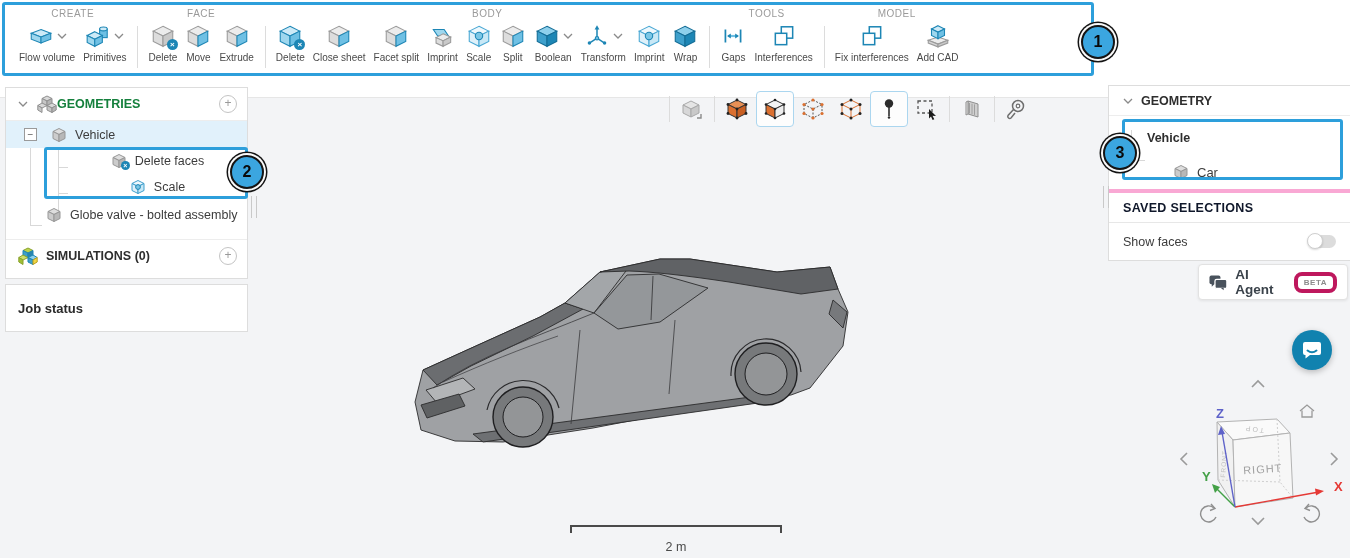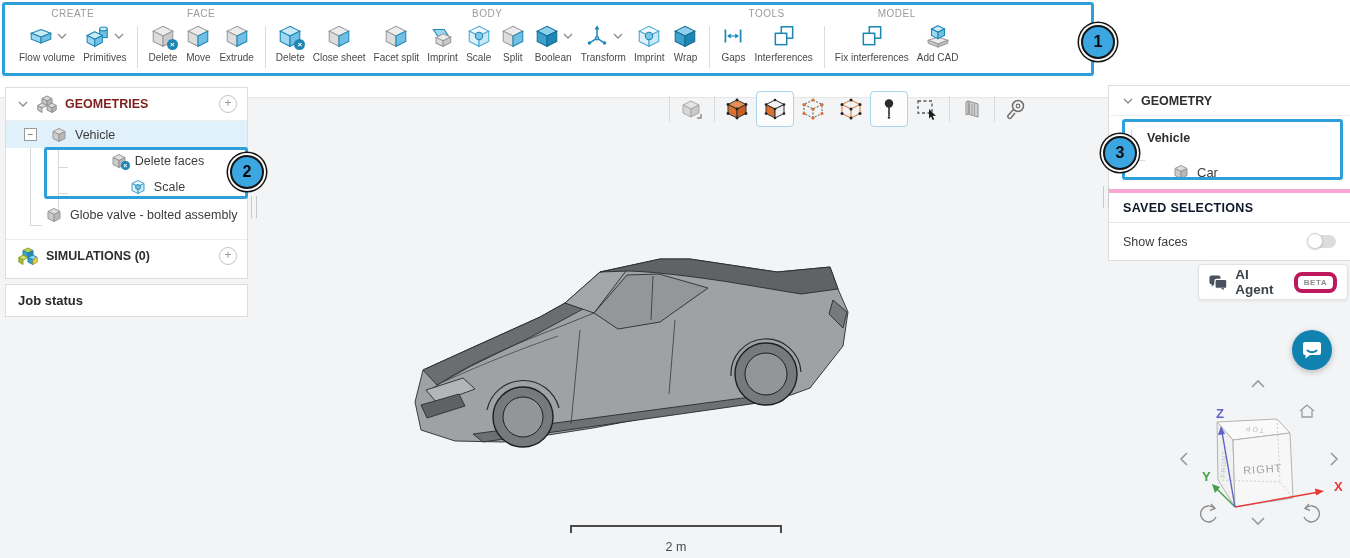--- a/index.html
+++ b/index.html
@@ -27,36 +27,36 @@
 
   
   #viewbar{left:666px;top:90px;display:flex;align-items:center;height:38px;}
   .vb-sep{width:1px;height:26px;background:#dcdcdc;margin:0 3px;}
   .vb{width:38px;height:36px;display:flex;align-items:center;justify-content:center;border-radius:4px;border:1px solid transparent;cursor:pointer;}
   .vb.active{border-color:#abd6ef;background:#fdfdfd;}
 
   
   #left-panel{left:5px;top:87px;width:243px;background:#fff;border:1px solid #ddd;z-index:10;}
   .lp-header{height:33px;display:flex;align-items:center;border-bottom:1px solid #ededed;padding:0 10px 0 12px;cursor:pointer;}
-  .lp-header .ttl{font-weight:700;font-size:12.5px;color:#7f1d1d;margin-left:8px;}
+  .lp-header .ttl{font-weight:700;font-size:12.5px;color:#15803d;}
   .plus-btn{margin-left:auto;width:18px;height:18px;border:1px solid #c4c4c4;border-radius:50%;color:#9a9a9a;font-size:12px;line-height:15px;text-align:center;cursor:pointer;background:#fff;}
   .tree-row{display:flex;align-items:center;font-size:12.5px;color:#3c3c3c;cursor:pointer;position:relative;}
   #row-vehicle{height:27px;background:#e1f1fb;padding-left:18px;}
   .expander{width:13px;height:13px;border:1px solid #9a9a9a;background:#fff;font-size:10px;line-height:11px;text-align:center;color:#555;margin-right:14px;}
   .child-row{height:26px;padding-left:62px;justify-content:center;}
   #row-globe{height:30px;padding-left:40px;}
   .tree-ic{width:16px;height:16px;margin-right:8px;position:relative;flex:none;}
   .tree-ic .badge{width:9px;height:9px;font-size:7px;line-height:9px;right:-3px;bottom:-1px;}
   .guide{position:absolute;border-left:1px solid #d8d8d8;}
   .guide-h{position:absolute;border-top:1px solid #d8d8d8;}
   #sim-divider{height:10px;border-bottom:1px solid #ededed;margin-bottom:0px;}
   #sim-row{height:31px;display:flex;align-items:center;padding:0 10px 0 12px;cursor:pointer;}
   #sim-row .ttl{font-weight:700;font-size:12.5px;color:#2e2e2e;margin-left:8px;}
   #left-bottom-pad{height:7px;}
-  #job-card{left:5px;top:284px;width:243px;height:33px;background:#fff;border:1px solid #ddd;display:flex;align-items:center;padding:0 12px;font-weight:700;font-size:13px;color:#2a2a2a;z-index:10;}
+  #job-card{left:5px;top:284px;width:243px;height:48px;background:#fff;border:1px solid #ddd;display:flex;align-items:center;padding:0 12px;font-weight:700;font-size:13px;color:#2a2a2a;z-index:10;}
   .drag-handle{position:absolute;width:6px;height:22px;border-left:1px solid #c9c9c9;border-right:1px solid #c9c9c9;z-index:11;}
 
   
   #right-panel{left:1108px;top:85px;width:242px;background:#fff;border:1px solid #ddd;border-right:none;z-index:10;}
   #rp-header{height:30px;display:flex;align-items:center;padding-left:14px;border-bottom:1px solid #ededed;cursor:pointer;}
   #rp-header .ttl{font-weight:700;font-size:12.5px;color:#2e2e2e;margin-left:8px;}
   #rp-tree{height:73px;position:relative;padding-top:8px;}
   #rp-vehicle{height:28px;display:flex;align-items:center;padding-left:38px;font-weight:700;font-size:12.5px;color:#2e2e2e;cursor:pointer;}
   #rp-car{height:28px;display:flex;align-items:flex-end;padding-left:64px;font-size:13px;cursor:pointer;}
   #rp-saved{height:33px;display:flex;align-items:center;border-top:4px solid #f9a8d4;padding-left:14px;font-weight:700;font-size:12.5px;letter-spacing:.3px;color:#0f172a;}

